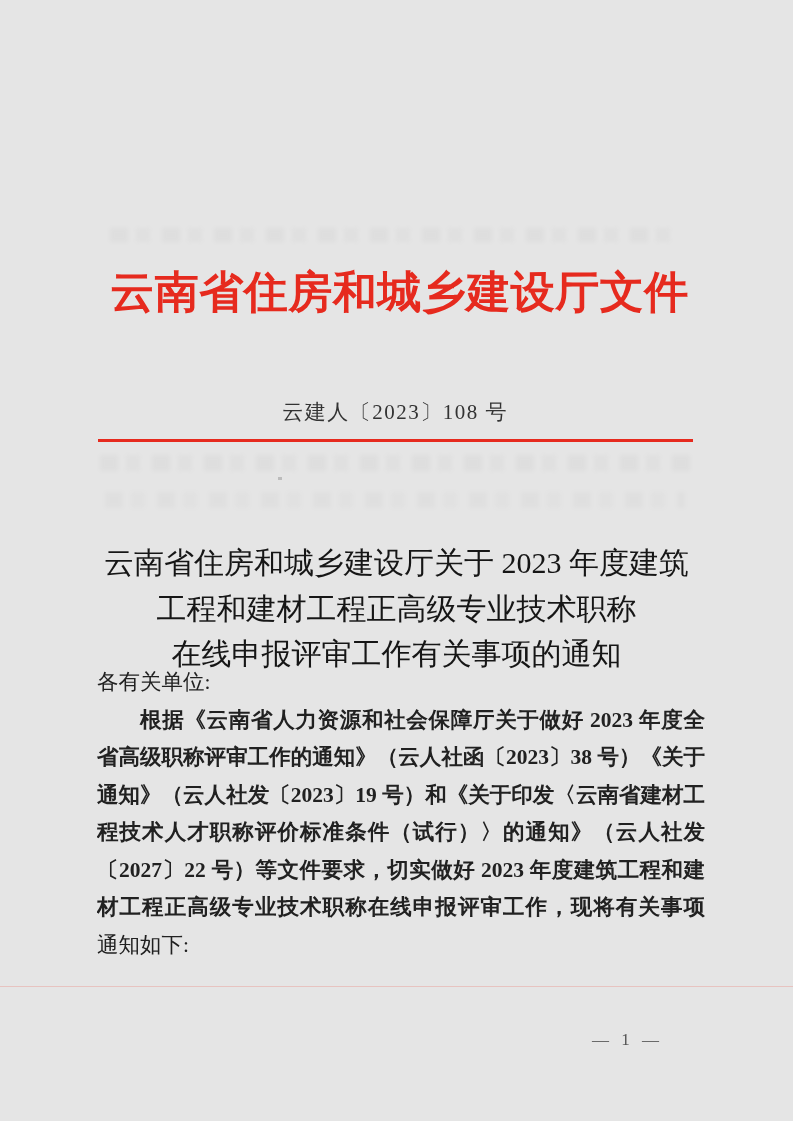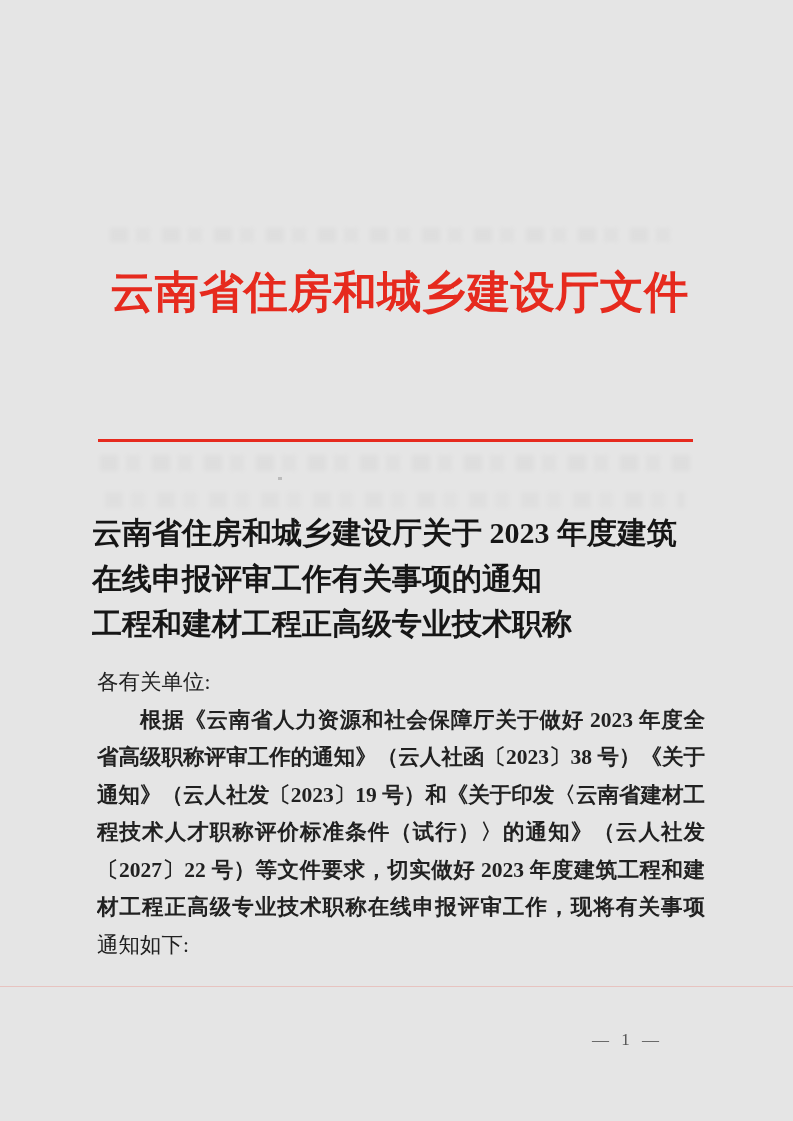--- a/index.html
+++ b/index.html
@@ -52,22 +52,23 @@
     white-space: nowrap;
   }
   .red-line {
     position: absolute;
     left: 98px; top: 439px;
     width: 595px; height: 3px;
     background: var(--accent, #e62a1e);
   }
   .doc-title {
     position: absolute;
-    left: 92px; top: 510px; width: 609px;
-    font-weight: 700;
+    left: 92px; top: 540px; width: 609px;
+    text-align: center;
+    font-weight: 400;
     font-size: 30px;
     line-height: 45.5px;
     color: #161616;
   }
   .doc-title .tline { height: 45.5px; overflow: hidden; white-space: nowrap; }
   .body-block {
     position: absolute;
     left: 97px; top: 664px; width: 608px;
     font-size: 21.5px;
     line-height: 37.5px;
@@ -103,31 +104,32 @@
 </style>
 </head>
 <body>
 
 <div class="page">
 
   <div class="ghost-band ghost-a"></div>
 
   <div class="red-head">云南省住房和城乡建设厅文件</div>
 
+  <div class="doc-no">云建人〔2023〕108 号</div>
 
   <div class="red-line"></div>
 
   <div class="ghost-band ghost-b"></div>
   <div class="ghost-band ghost-c"></div>
   <div class="speck"></div>
 
   <div class="doc-title">
     <div class="tline">云南省住房和城乡建设厅关于 2023 年度建筑</div>
+    <div class="tline">工程和建材工程正高级专业技术职称</div>
     <div class="tline">在线申报评审工作有关事项的通知</div>
-    <div class="tline">工程和建材工程正高级专业技术职称</div>
   </div>
 
   <div class="body-block">
     <div class="bline">各有关单位:</div>
     <div class="bline jline indent">根据《云南省人力资源和社会保障厅关于做好 2023 年度全</div>
     <div class="bline jline">省高级职称评审工作的通知》（云人社函〔2023〕38 号）《关于</div>
     <div class="bline jline">通知》（云人社发〔2023〕19 号）和《关于印发〈云南省建材工</div>
     <div class="bline jline">程技术人才职称评价标准条件（试行）〉的通知》（云人社发</div>
     <div class="bline jline">〔2027〕22 号）等文件要求，切实做好 2023 年度建筑工程和建</div>
     <div class="bline jline">材工程正高级专业技术职称在线申报评审工作，现将有关事项</div>

